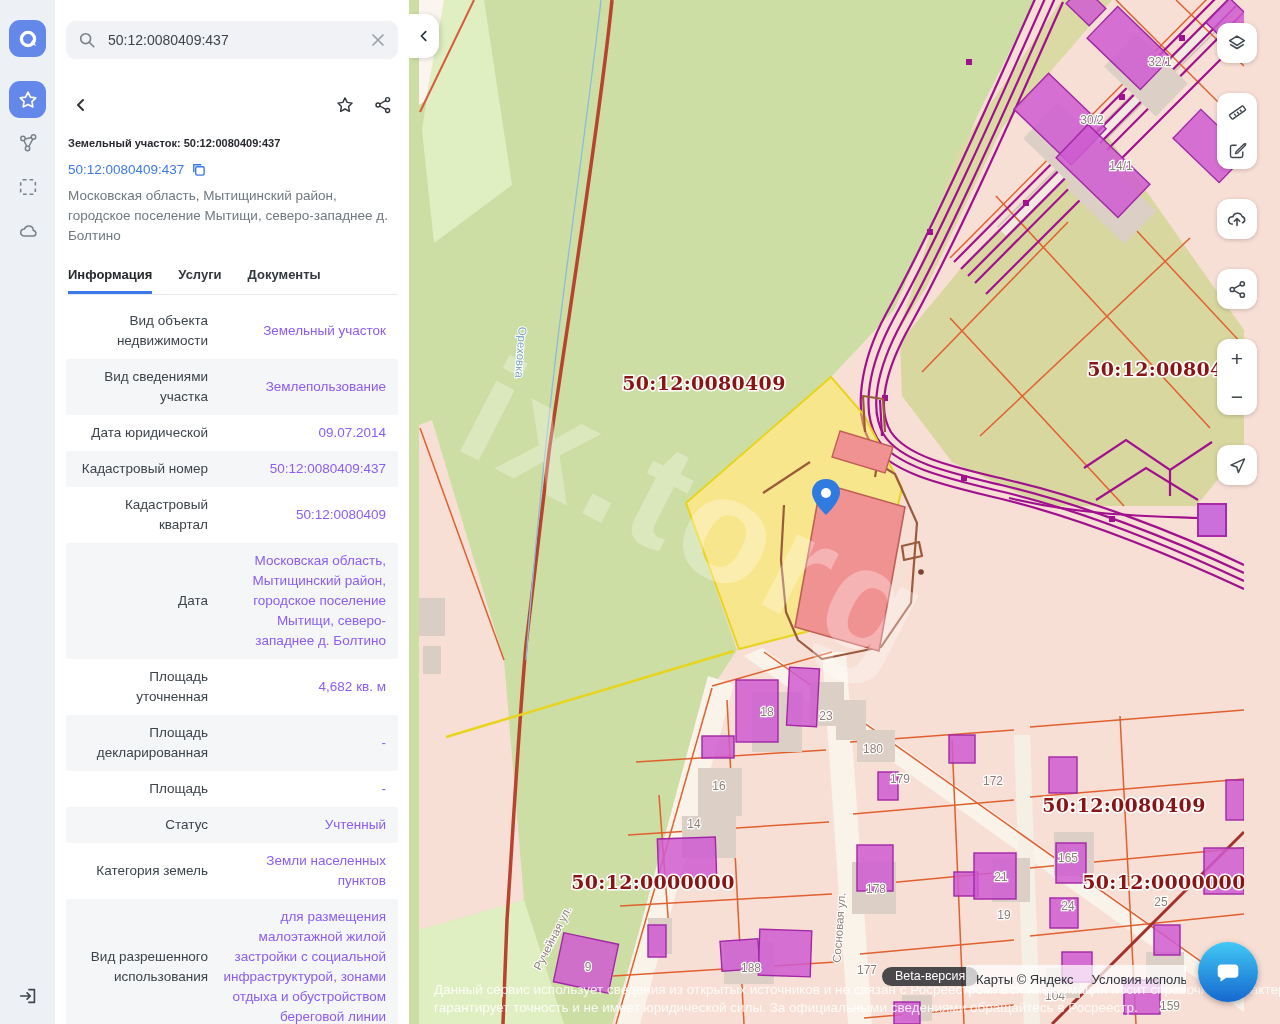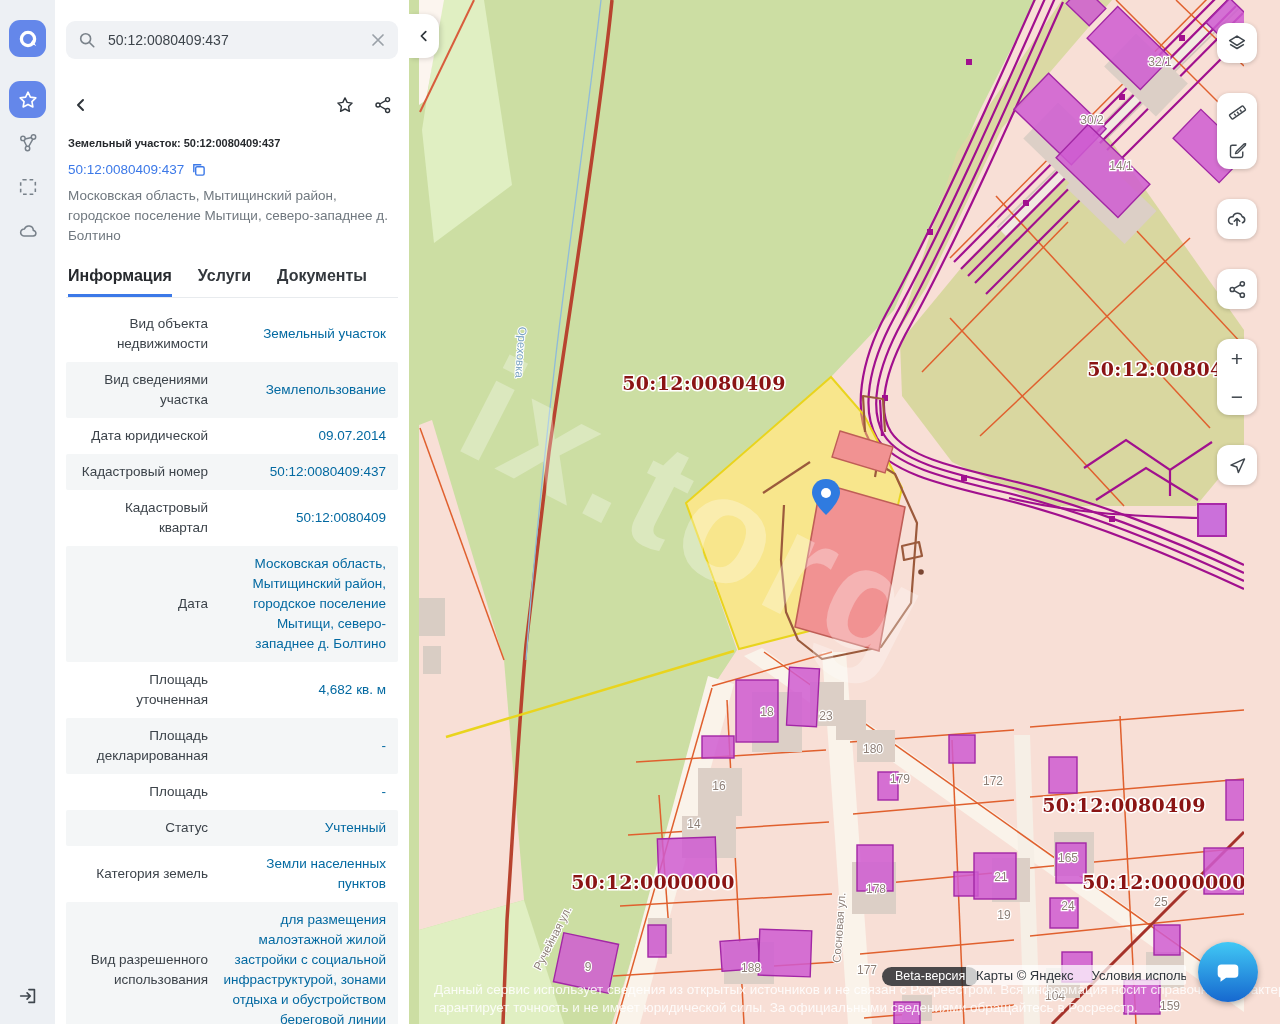--- a/index.html
+++ b/index.html
@@ -20,27 +20,27 @@
   .search{height:38px;background:#f0f2f5;border-radius:9px;display:flex;align-items:center;padding:0 12px;gap:10px;flex:none;}
   .search input{flex:1;border:0;background:transparent;outline:none;font:14px "Liberation Sans",sans-serif;color:#3d444b;}
   .phead{display:flex;align-items:center;margin-top:31px;gap:8px;}
   .hbtn{width:30px;height:30px;border-radius:9px;display:flex;align-items:center;justify-content:center;color:#2f353b;background:#fff;}
   .hspace{flex:1;}
   .ptitle{margin-top:17px;font-size:11px;font-weight:bold;color:#26292d;padding:0 2px;}
   .plink{margin-top:13px;display:flex;align-items:center;gap:7px;padding:0 2px;}
   .plink a{color:#3c79e8;font-size:13.5px;text-decoration:none;}
   .paddr{margin-top:9px;font-size:13.5px;line-height:20px;color:#70787f;padding:0 2px;}
   .tabs{margin-top:15px;display:flex;gap:26px;border-bottom:1px solid #e8ebee;padding:0 2px;}
-  .tab{font-size:16px;font-weight:bold;color:#33383d;padding:6px 0 9px;cursor:pointer;}
+  .tab{font-size:13px;font-weight:bold;color:#33383d;padding:6px 0 9px;cursor:pointer;}
   .tab.active{color:#26292d;border-bottom:3px solid #3c79e8;}
   .itable{margin-top:8px;text-align:right;}
   .irow{display:flex;align-items:center;gap:14px;padding:8px 12px;border-radius:2px;}
   .irow.alt{background:#f4f6f7;}
   .ilabel{width:130px;flex:none;font-size:13.5px;line-height:20px;color:#3c434a;}
-  .ival{flex:1;font-size:13.5px;line-height:20px;color:#0369a1;}
+  .ival{flex:1;font-size:13.5px;line-height:20px;color:#8b5cf6;}
   .stub{height:9px;background:#f4f6f7;margin-top:25px;}
 
   
   .map{flex:1;position:relative;background:#f8dfd6;overflow:hidden;}
   .mapsvg{position:absolute;left:0;top:0;width:835px;height:1024px;}
   .cad{font:700 19px "DejaVu Serif",serif;fill:#8a1414;stroke:#fff;stroke-width:3.2px;paint-order:stroke;letter-spacing:.3px;}
   .hn{font:12px "Liberation Sans",sans-serif;fill:#8d7f77;stroke:#fff;stroke-width:2.4px;paint-order:stroke;}
   .street{font:11.5px "Liberation Sans",sans-serif;fill:#8d7f77;stroke:#fff;stroke-width:2.2px;paint-order:stroke;}
   .river{font:11.5px "Liberation Sans",sans-serif;fill:#7aa3c2;stroke:#fff;stroke-width:2px;paint-order:stroke;}
   .wm{font:700 150px "Liberation Sans",sans-serif;fill:rgba(255,255,255,.30);letter-spacing:6px;}
@@ -48,21 +48,21 @@
   .collapse{position:absolute;left:0;top:14px;width:30px;height:44px;background:#fff;border-radius:0 14px 14px 0;
     box-shadow:2px 1px 5px rgba(0,0,0,.15);display:flex;align-items:center;justify-content:center;color:#2f353b;z-index:5;}
   .mbtn{position:absolute;right:23px;width:40px;height:40px;background:#fff;border-radius:12px;
     box-shadow:0 1px 4px rgba(0,0,0,.2);display:flex;align-items:center;justify-content:center;color:#3f464d;z-index:5;}
   .mgroup{position:absolute;right:23px;width:40px;background:#fff;border-radius:12px;box-shadow:0 1px 4px rgba(0,0,0,.2);
     display:flex;flex-direction:column;z-index:5;}
   .mgroup .half{height:38px;display:flex;align-items:center;justify-content:center;color:#3f464d;}
   .zoomglyph{font-size:21px;line-height:1;color:#3f464d;}
 
   .disc{position:absolute;left:25px;top:981px;z-index:2;color:rgba(255,255,255,.85);font-size:13.5px;line-height:18px;white-space:nowrap;}
-  .attr{position:absolute;left:557px;top:965px;height:20px;width:200px;overflow:hidden;background:rgba(255,255,255,.72);
+  .attr{position:absolute;left:557px;top:965px;height:28px;width:200px;overflow:hidden;background:rgba(255,255,255,.72);
     display:flex;align-items:center;gap:18px;padding:0 10px;font-size:13px;color:#2f353b;z-index:3;white-space:nowrap;border-radius:2px;}
   .attr a{color:#2f353b;text-decoration:none;}
   .beta{position:absolute;left:473px;top:967px;background:rgba(44,46,49,.85);color:#fff;font-size:12.5px;
     padding:2px 13px 3px;border-radius:11px;z-index:3;}
   .chat{position:absolute;right:22px;bottom:22px;width:60px;height:60px;border-radius:50%;
     background:linear-gradient(180deg,#41c8f5,#1668cf);box-shadow:0 2px 6px rgba(0,0,0,.3);
     display:flex;align-items:center;justify-content:center;z-index:4;}
 </style>
 </head>
 <body>

